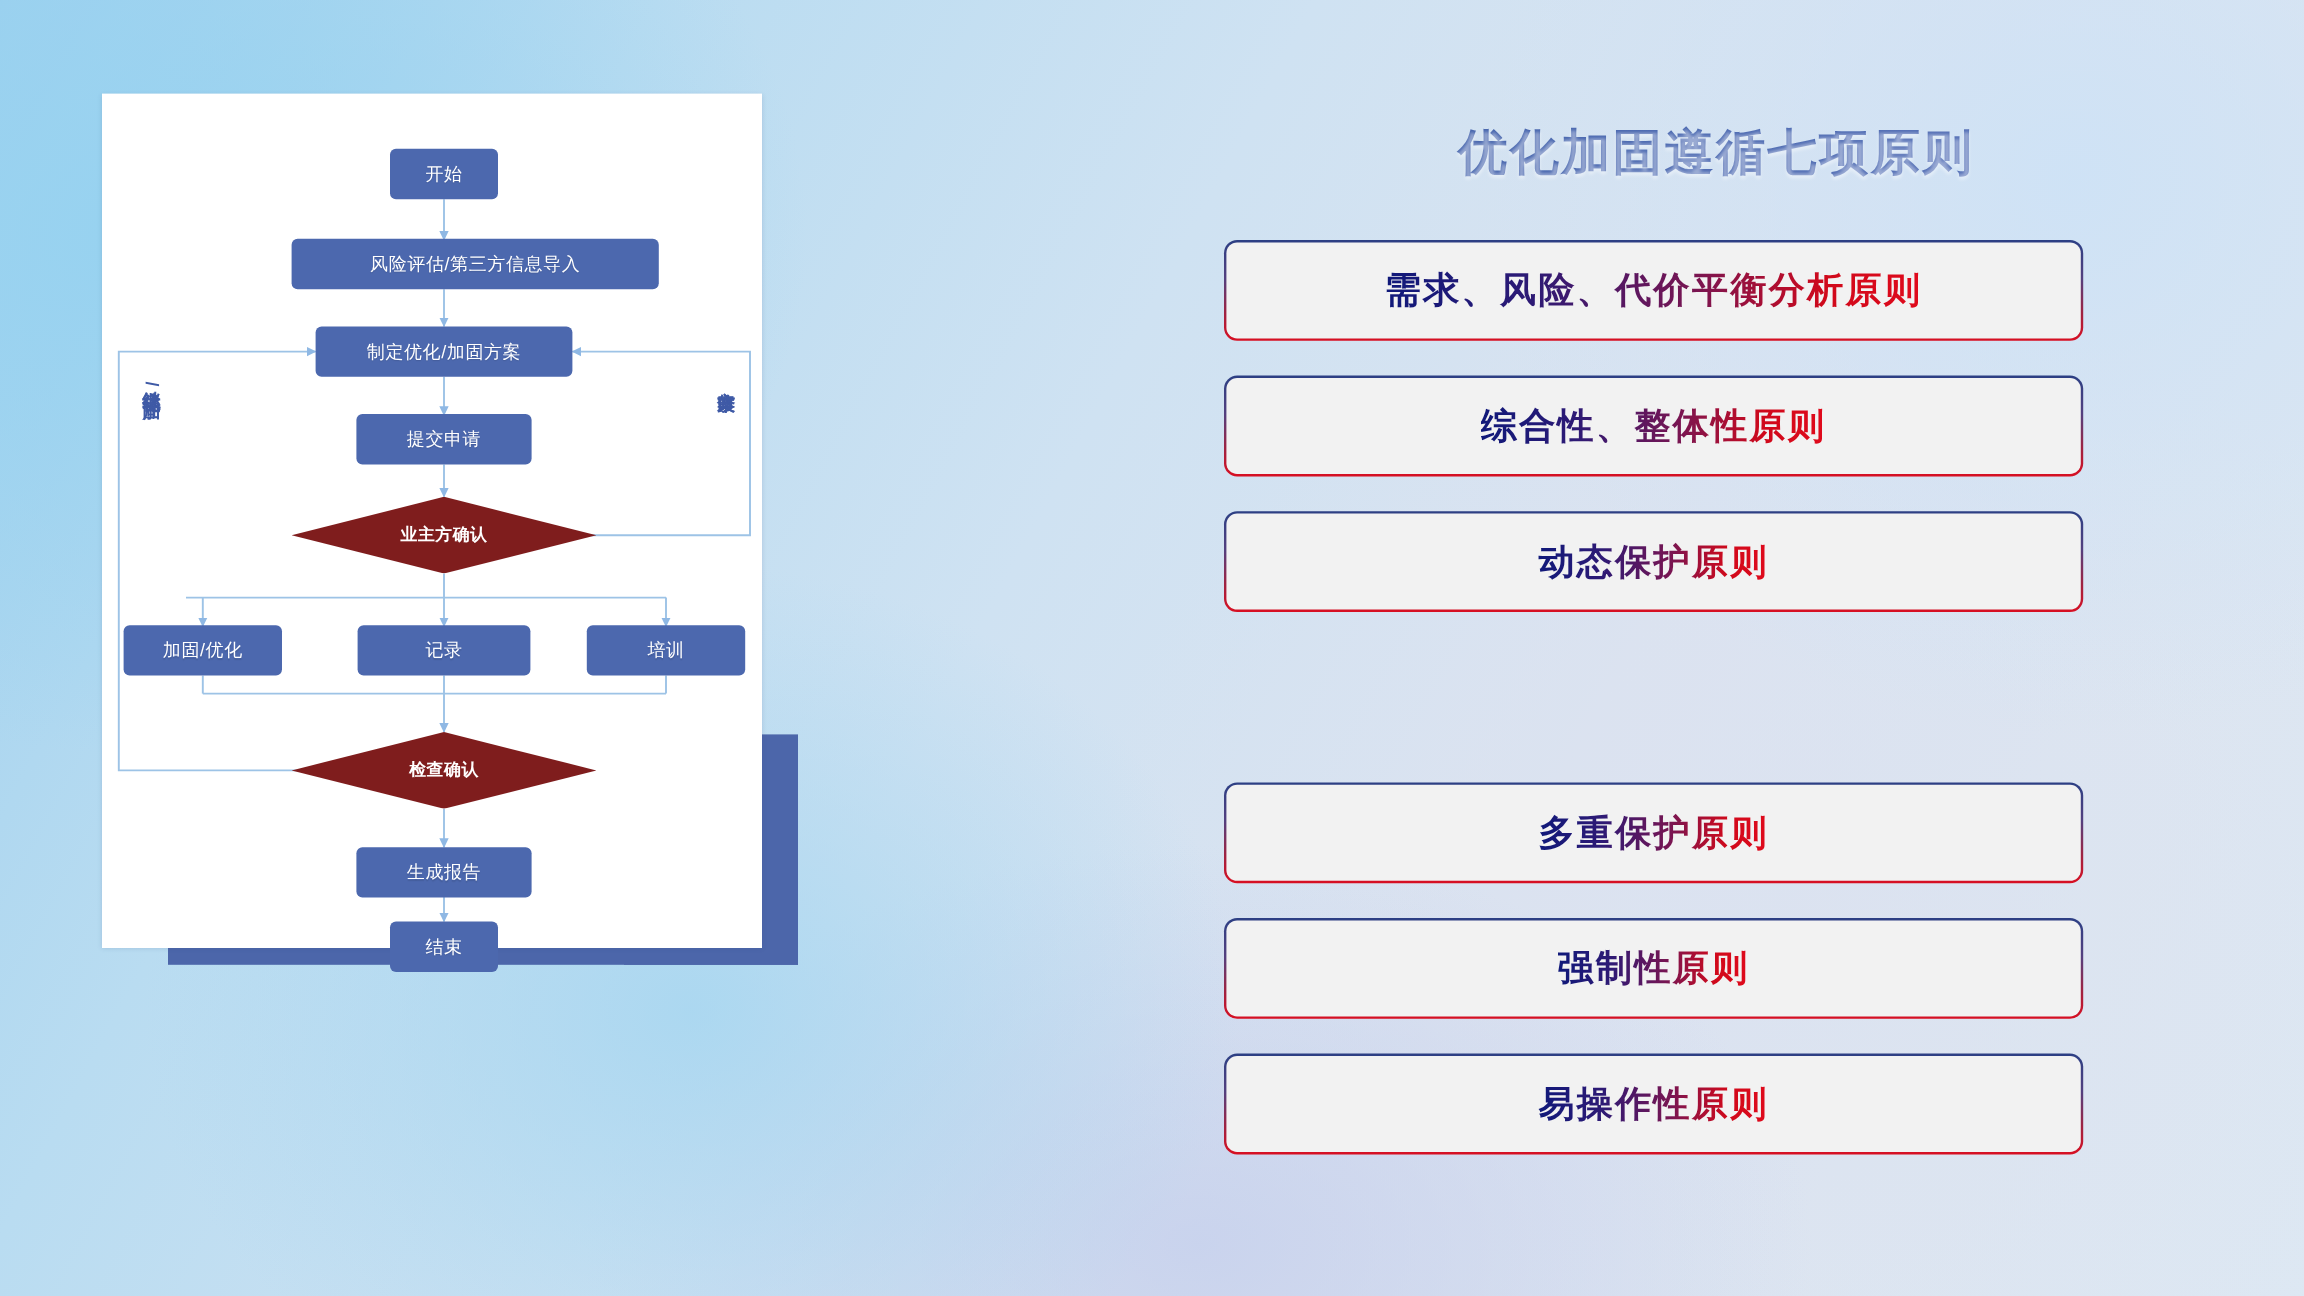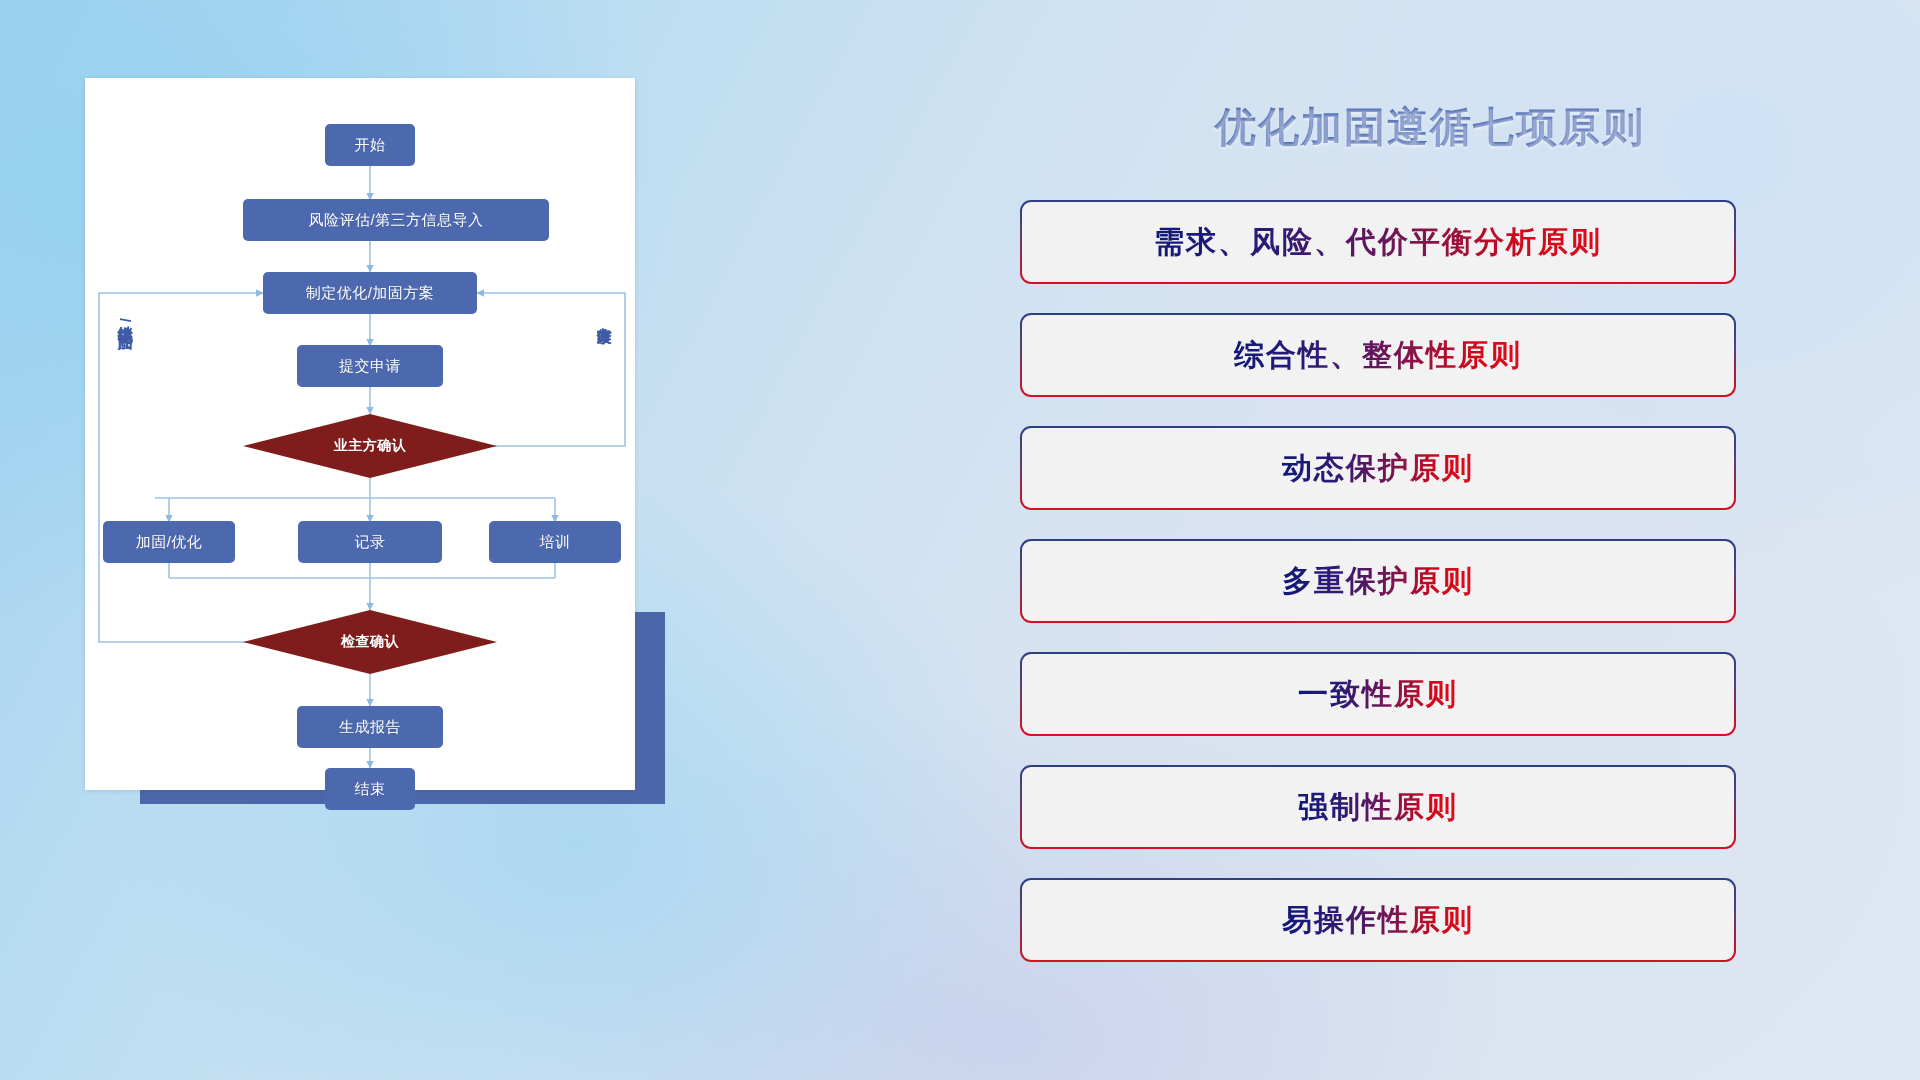--- a/index.html
+++ b/index.html
@@ -171,29 +171,24 @@
         <span class="ptext">综合性、整体性原则</span>
       </div>
     </div>
 
     <div class="pcard" style="top:356px;text-align:right;">
       <div class="pcard-inner">
         <span class="ptext">动态保护原则</span>
       </div>
     </div>
 
-    <div class="pcard" style="top:469px;">
+
+    <div class="pcard" style="top:582px;">
       <div class="pcard-inner">
         <span class="ptext">多重保护原则</span>
-      </div>
-    </div>
-
-    <div class="pcard" style="top:582px;">
-      <div class="pcard-inner">
-        <span class="ptext">一致性原则</span>
       </div>
     </div>
 
     <div class="pcard" style="top:695px;">
       <div class="pcard-inner">
         <span class="ptext">强制性原则</span>
       </div>
     </div>
 
     <div class="pcard" style="top:808px;">

